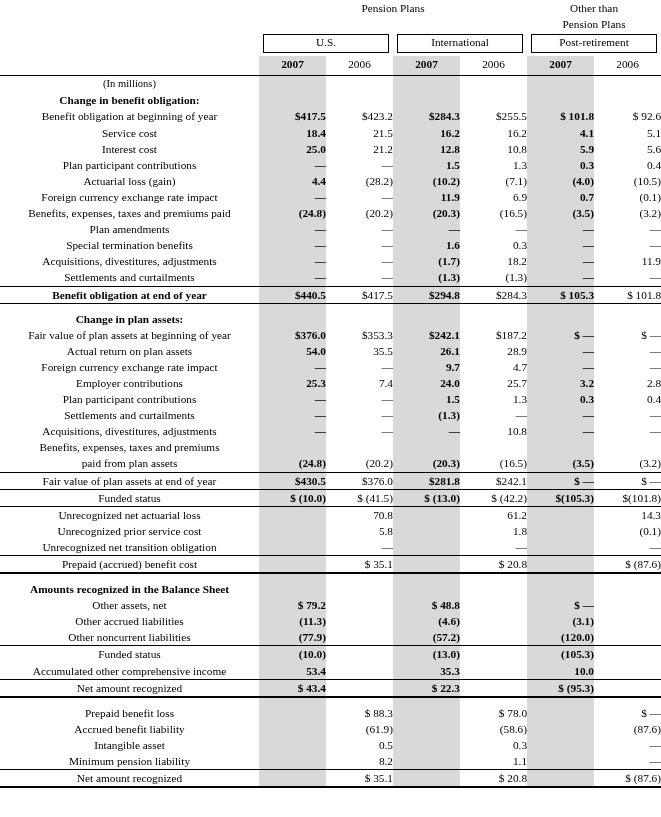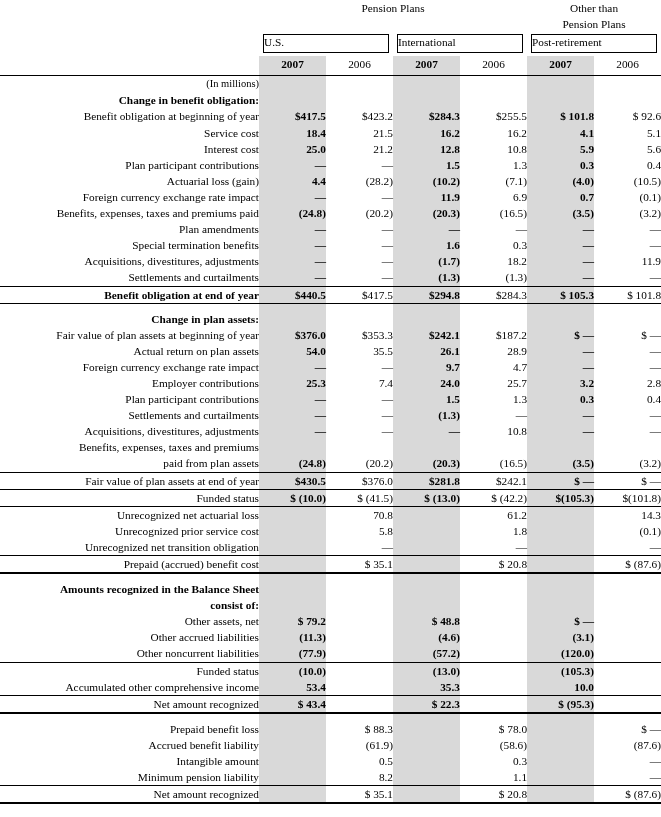--- a/index.html
+++ b/index.html
@@ -39,36 +39,36 @@
   col.c-num   { width: 67px; }
 
   .shade { background: #d9d9d9; }
 
   td.num {
     text-align: right;
     padding-right: 9px;
     font-size: 11.3px;
   }
   td.lbl {
-    text-align: right;
+    text-align: center;
     padding-left: 2px;
   }
   .b { font-weight: bold; }
   .ind1 { padding-left: 16px; }
   .ind2 { padding-left: 30px; }
 
   
   .hdr-group {
     text-align: center;
     font-size: 11.3px;
     line-height: 14px;
   }
   .hdr-box {
     border: 1px solid #000;
-    text-align: left;
+    text-align: center;
     font-size: 11.3px;
     line-height: 15px;
     height: 17px;
   }
   .hdr-year {
     text-align: center;
     padding-right: 9px;
     font-weight: bold;
     font-size: 11.3px;
   }
@@ -429,29 +429,20 @@
         <tr>
           <td class="lbl b">Amounts recognized in the Balance Sheet</td>
           <td class="num shade"></td>
           <td class="num"></td>
           <td class="num shade"></td>
           <td class="num"></td>
           <td class="num shade"></td>
           <td class="num"></td>
         </tr>
         <tr>
-          <td class="lbl b">consist of:</td>
-          <td class="num shade"></td>
-          <td class="num"></td>
-          <td class="num shade"></td>
-          <td class="num"></td>
-          <td class="num shade"></td>
-          <td class="num"></td>
-        </tr>
-        <tr>
           <td class="lbl ind1">Other assets, net</td>
           <td class="num shade b">$  79.2</td>
           <td class="num"></td>
           <td class="num shade b">$  48.8</td>
           <td class="num"></td>
           <td class="num shade b">$      —</td>
           <td class="num"></td>
         </tr>
         <tr>
           <td class="lbl ind1">Other accrued liabilities</td>
@@ -519,21 +510,21 @@
         <tr>
           <td class="lbl ind1">Accrued benefit liability</td>
           <td class="num shade"></td>
           <td class="num">(61.9)</td>
           <td class="num shade"></td>
           <td class="num">(58.6)</td>
           <td class="num shade"></td>
           <td class="num">(87.6)</td>
         </tr>
         <tr>
-          <td class="lbl ind1">Intangible amount</td>
+          <td class="lbl ind1">Intangible asset</td>
           <td class="num shade"></td>
           <td class="num">0.5</td>
           <td class="num shade"></td>
           <td class="num">0.3</td>
           <td class="num shade"></td>
           <td class="num">—</td>
         </tr>
         <tr>
           <td class="lbl ind1">Minimum pension liability</td>
           <td class="num shade"></td>

